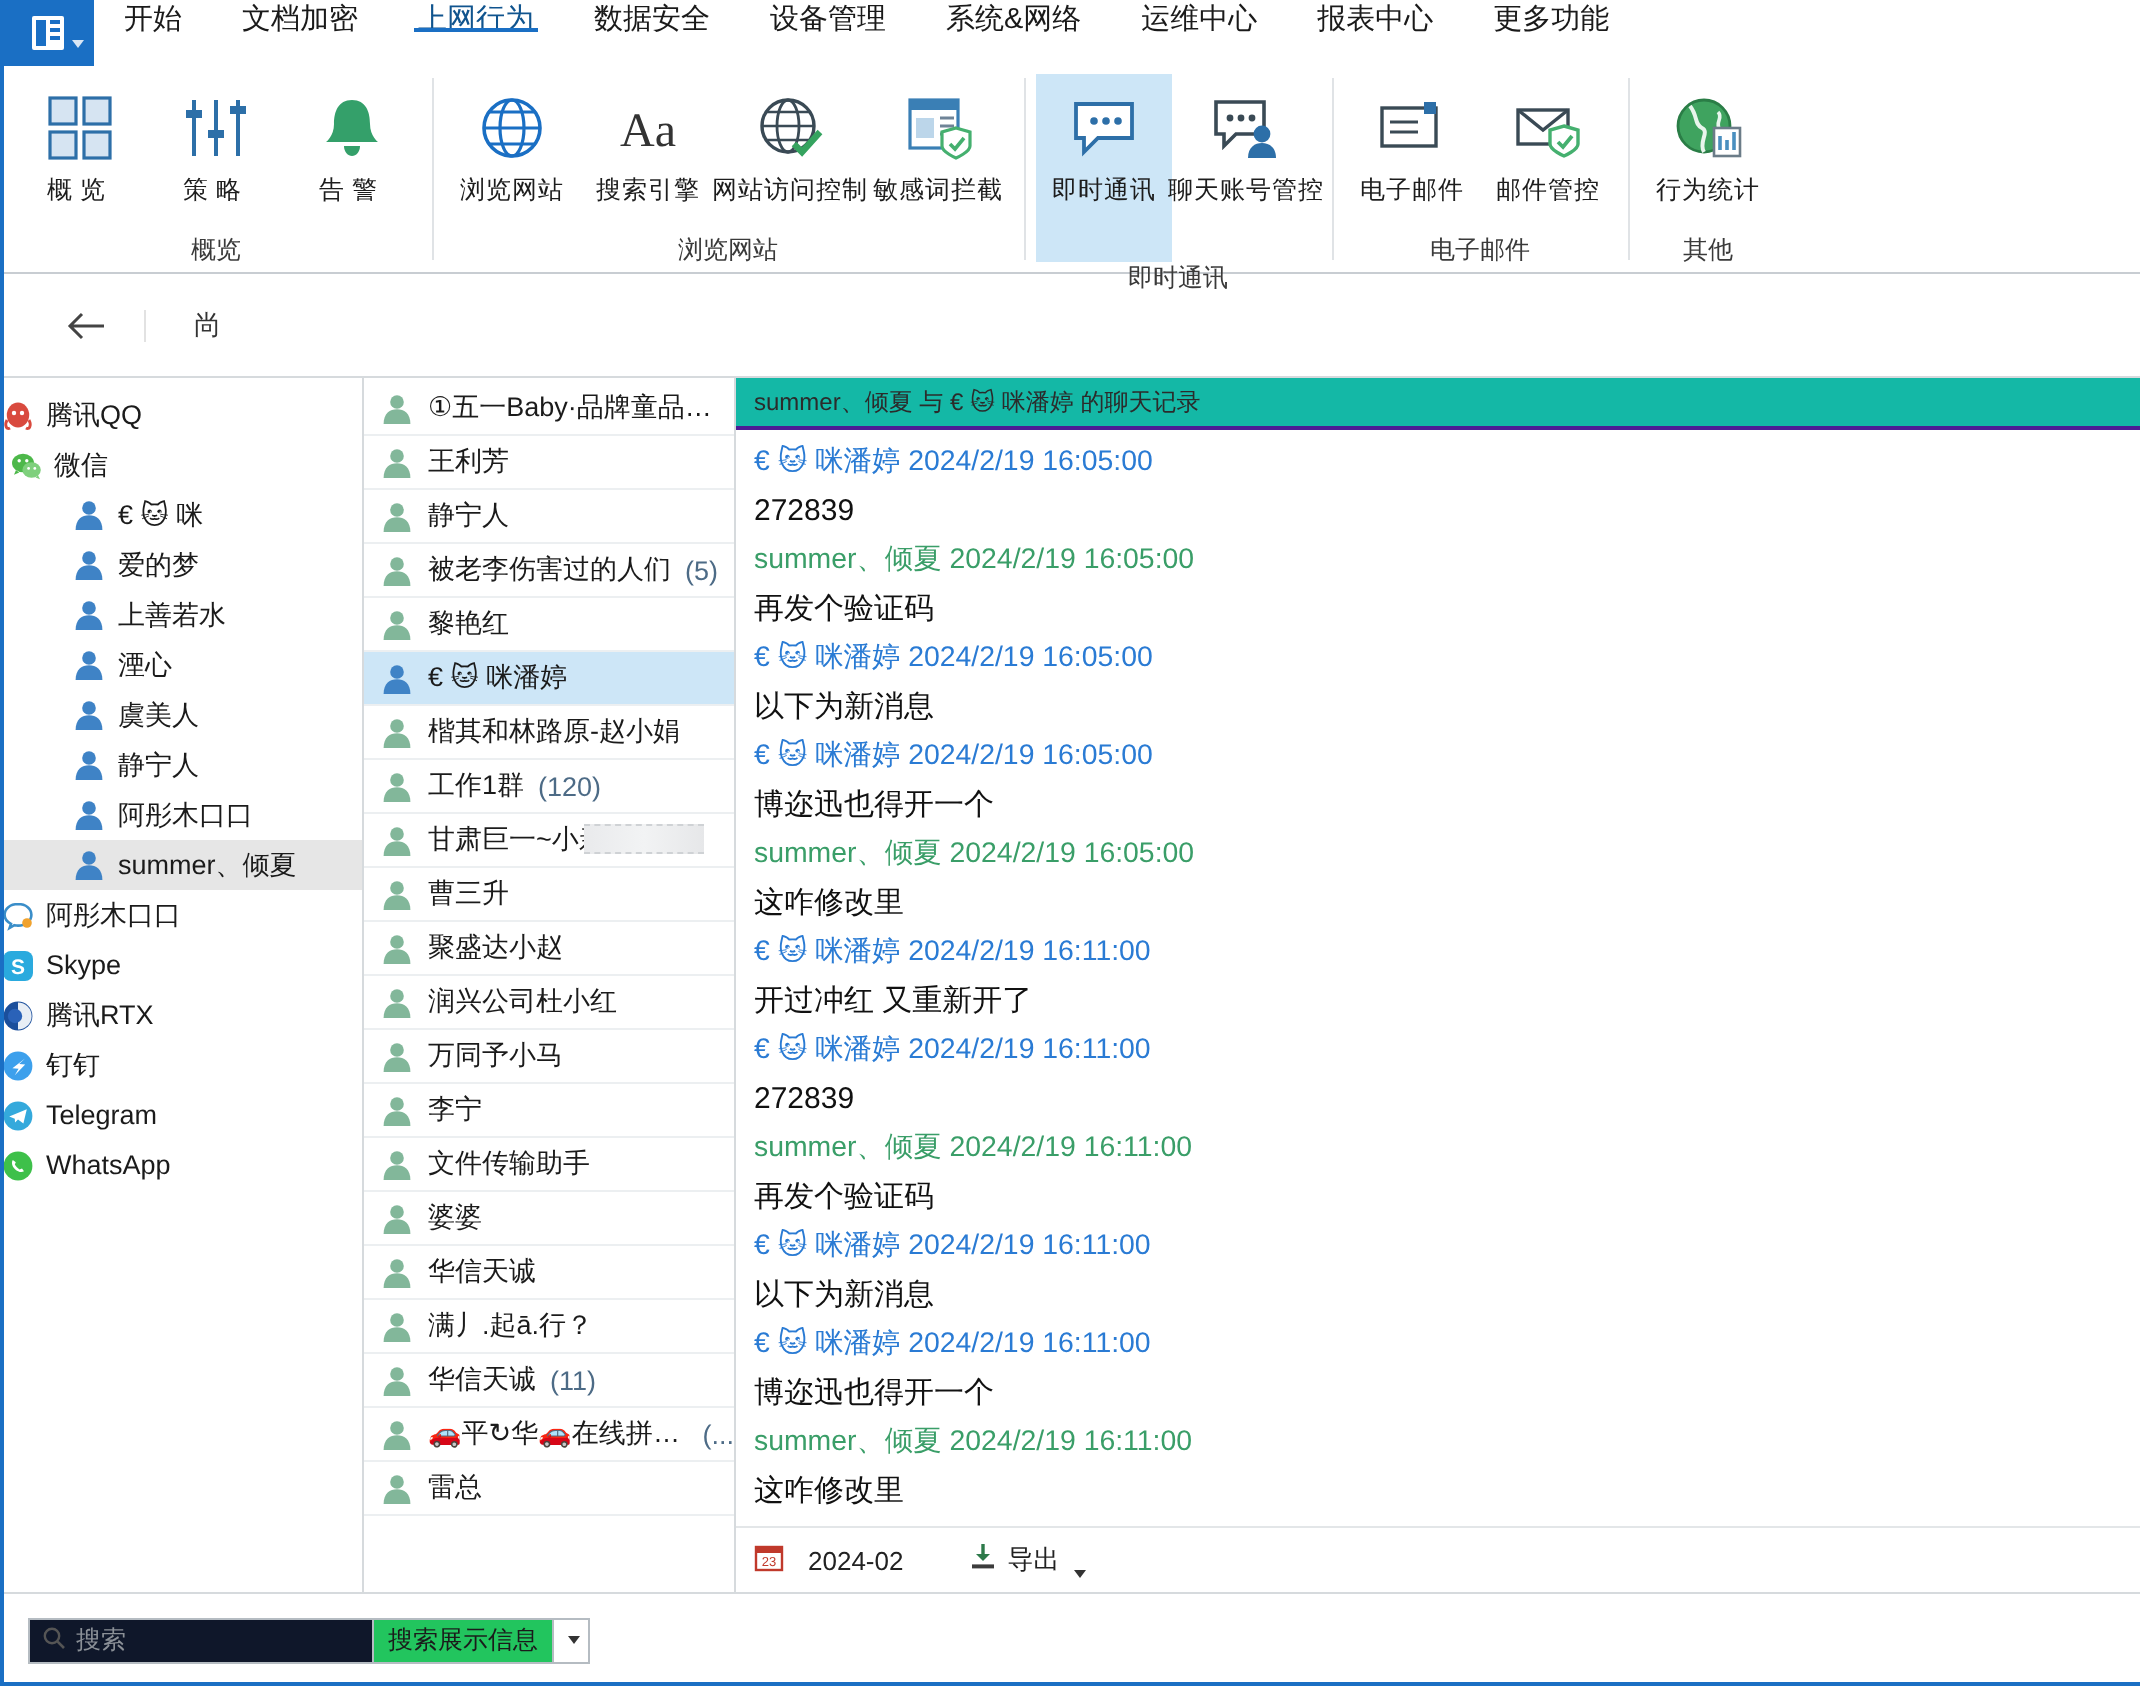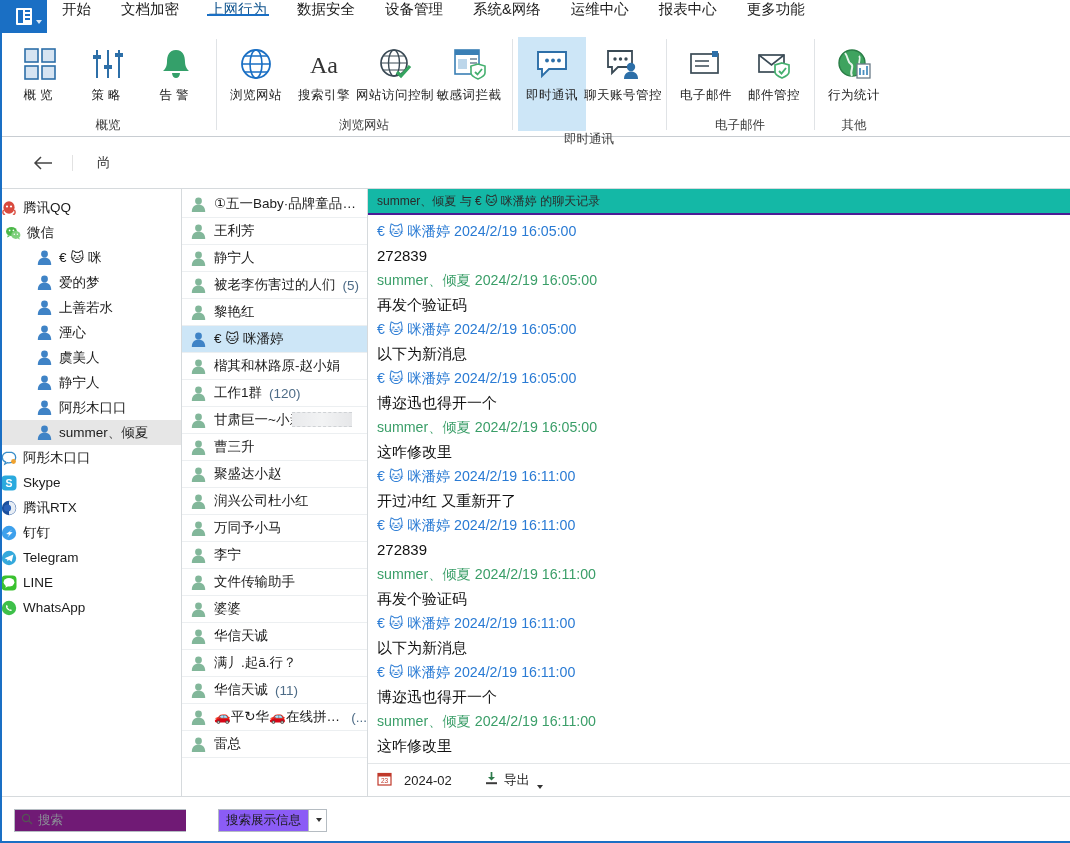--- a/index.html
+++ b/index.html
@@ -147,28 +147,28 @@
     border-right:3.5px solid transparent;border-top:4.5px solid #333; margin-left:2px;}
 
   
   .botbar{
     position:absolute; left:0; right:0; bottom:0; height:47px;
     background:#fff; border-top:1px solid #d6dadd;
     display:flex; align-items:center; padding-left:14px;
   }
   .searchwrap{ display:flex; align-items:stretch; height:23px; }
   .sinput{
-    width:172px; border:1px solid #b5bcc2; border-right:none; background:#701a75;
+    width:172px; border:1px solid #b5bcc2; border-right:none; background:#0f172a;
     display:flex; align-items:center; gap:5px; padding-left:6px;
   }
   .sinput span{ font-size:12.5px;color:#8b9097; }
   .sdrop{
-    border:1px solid #b5bcc2; background:#8b5cf6; padding:0 7px;
+    border:1px solid #b5bcc2; background:#22c55e; padding:0 7px;
     display:flex;align-items:center;font-size:12.5px;color:#1b1b1b;
-    border-right:none; cursor:pointer;margin-left:32px;
+    border-right:none; cursor:pointer;
   }
   .sarrow{
     border:1px solid #b5bcc2; background:#fff; width:19px;
     display:flex;align-items:center;justify-content:center;cursor:pointer;
   }
 
   
   .edgeL{ position:absolute; left:0; top:0; bottom:0; width:2px; background:#1a6fc4; z-index:50;}
   .edgeB{ position:absolute; left:0; right:0; bottom:0; height:2px; background:#1a6fc4; z-index:50;}
 </style>
@@ -510,30 +510,20 @@
             <span>钉钉</span>
           </div>
           <div class="tnode">
             <span class="tico">
               <svg width="16" height="16" viewBox="0 0 16 16" aria-hidden="true">
                 <circle cx="8" cy="8" r="7.2" fill="#34a9dc"></circle>
                 <path d="M3.6 8.2 L12.4 4.6 L10.7 11.8 L8 9.8 L6.5 11.3 L6.4 9.4 Z" fill="#fff"></path>
               </svg>
             </span>
             <span>Telegram</span>
-          </div>
-          <div class="tnode">
-            <span class="tico">
-              <svg width="16" height="16" viewBox="0 0 16 16" aria-hidden="true">
-                <rect x="0.5" y="0.5" width="15" height="15" rx="4" fill="#3ac12f"></rect>
-                <ellipse cx="8" cy="7.2" rx="5.4" ry="4.2" fill="#fff"></ellipse>
-                <path d="M5 10.4 L4.4 12.8 L7 11.2 Z" fill="#fff"></path>
-              </svg>
-            </span>
-            <span>LINE</span>
           </div>
           <div class="tnode">
             <span class="tico">
               <svg width="16" height="16" viewBox="0 0 16 16" aria-hidden="true">
                 <circle cx="8" cy="8" r="7.2" fill="#3ec04a"></circle>
                 <path d="M5.4 5 C4.6 6.2 5 8.2 6.5 9.6 C8 11 9.9 11.4 11 10.6 L10 9.2 L8.8 9.7 C8 9.3 6.8 8.1 6.4 7.3 L6.9 6.1 Z" fill="#fff"></path>
                 <path d="M3.6 13.2 L4.5 10.8 L6.2 11.6 Z" fill="#3ec04a"></path>
               </svg>
             </span>
             <span>WhatsApp</span>

